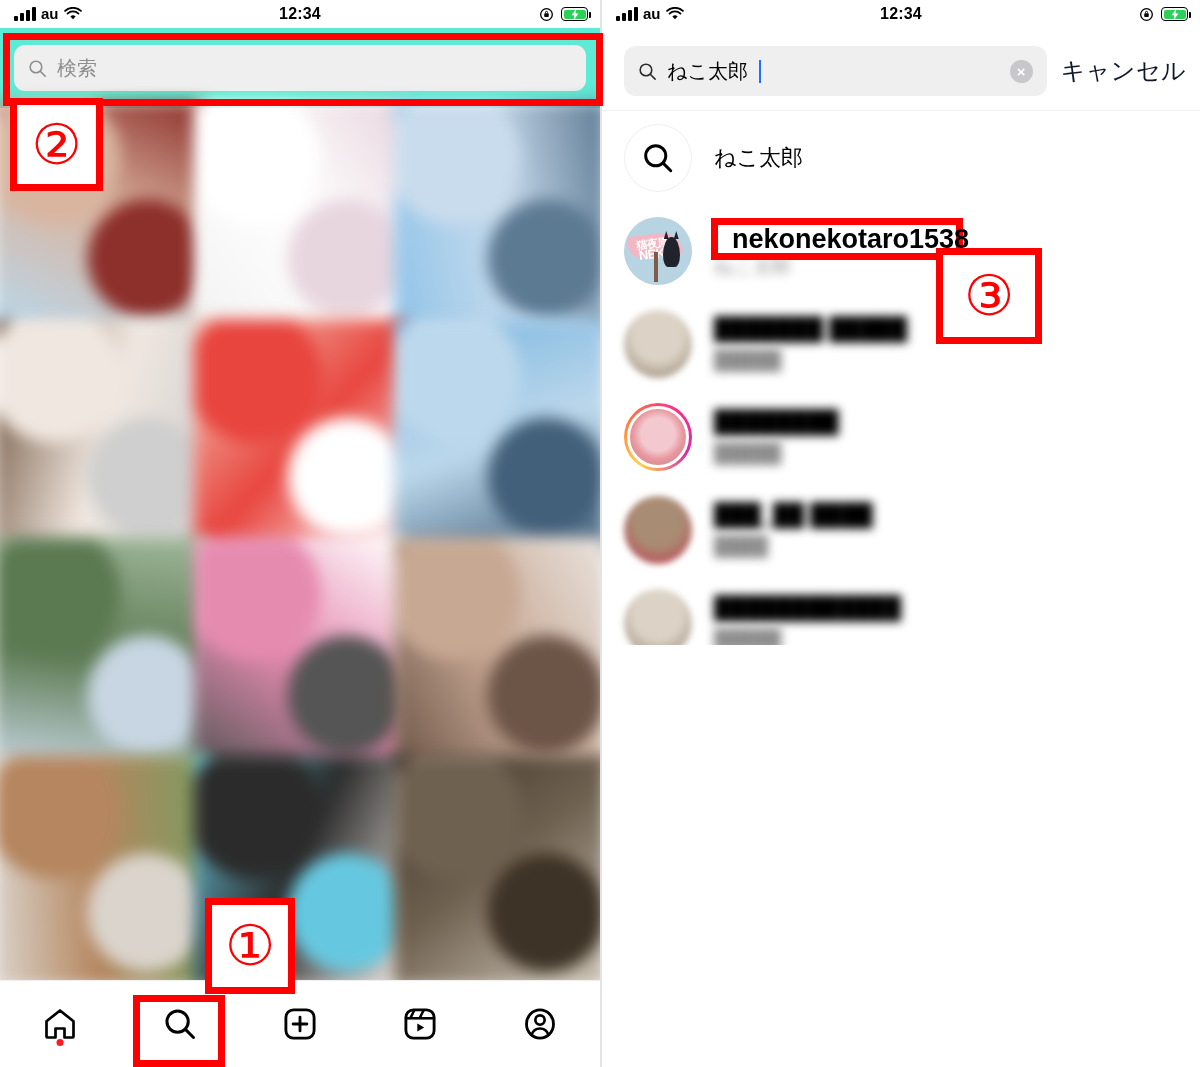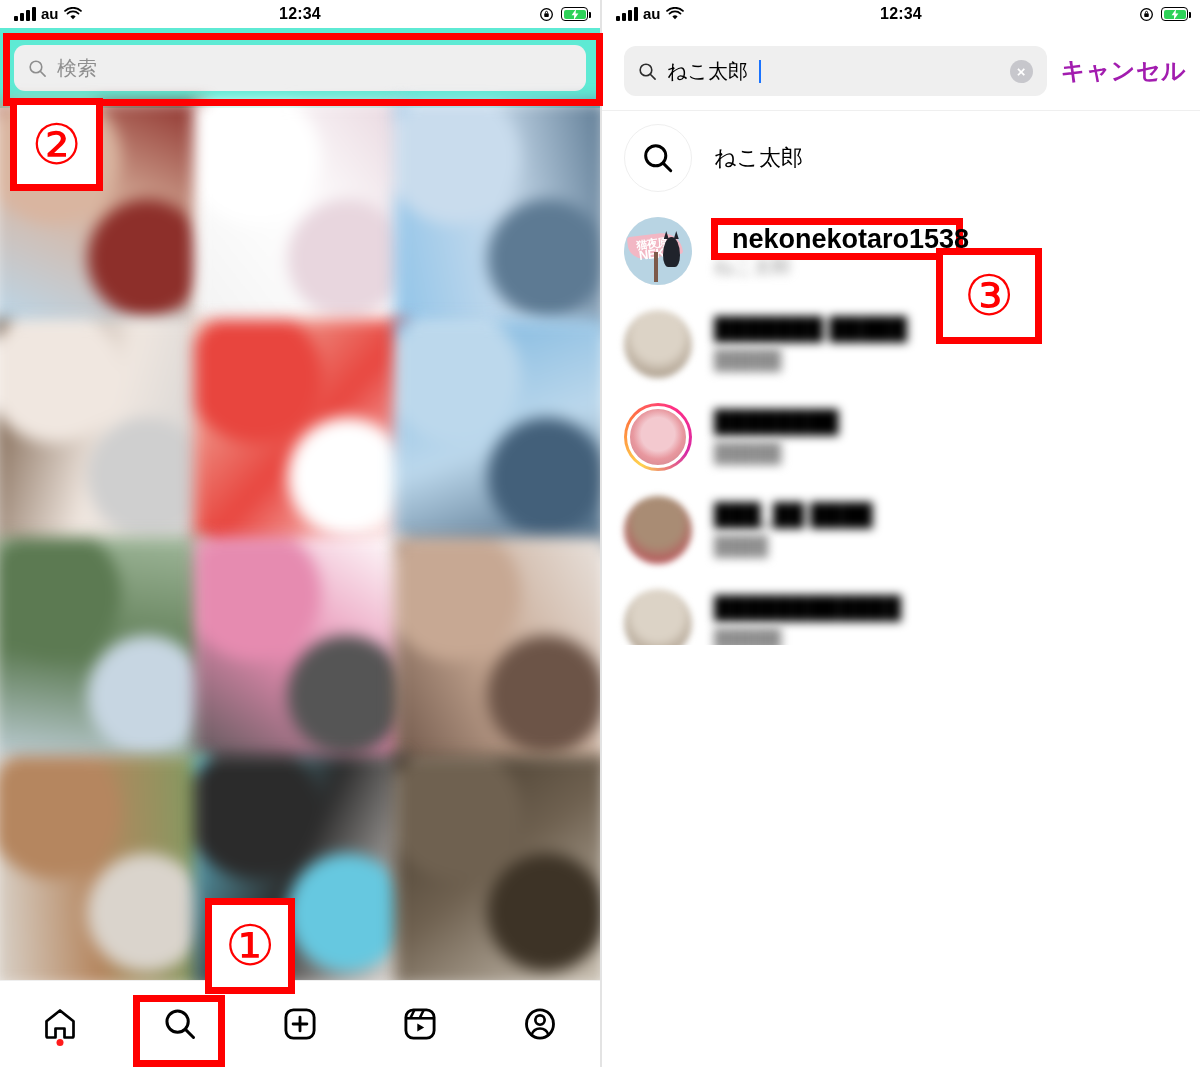--- a/index.html
+++ b/index.html
@@ -60,21 +60,21 @@
   .tabitem { position:relative; width:60px; height:60px;
     display:flex; align-items:center; justify-content:center; }
   .tabitem svg { width:36px; height:36px; }
   .home-dot { position:absolute; bottom:8px; left:50%; transform:translateX(-50%);
     width:7px; height:7px; border-radius:50%; background:#ff1b1b; }
 
   
   #right-search-wrap { height:86px; display:flex; align-items:center;
     padding:0 14px 0 22px; gap:14px; background:#fff; }
   #right-search-wrap .searchfield { height:50px; border-radius:12px; }
-  .cancel { font-size:24px; color:#a21caf; white-space:nowrap; letter-spacing:0.5px;font-weight:bold; }
+  .cancel { font-size:24px; color:#0f172a; white-space:nowrap; letter-spacing:0.5px; }
 
   
   #results { position:absolute; top:110px; left:0; width:600px; height:535px;
      background:#fff; overflow:hidden; border-top:1px solid #efefef;}
   .res-row { display:flex; align-items:center; gap:22px; padding:0 22px; height:93px; }
   .res-av { width:68px; height:68px; border-radius:50%; flex:none; overflow:hidden;
      position:relative; background:#f2f2f2; }
   .res-av.ring { padding:3px; background:
      conic-gradient(from 210deg,#ffd34e,#ff7a3d,#ff2f86,#d62aa6,#ffd34e); }
   .res-av.ring > .inner { width:100%; height:100%; border-radius:50%;

